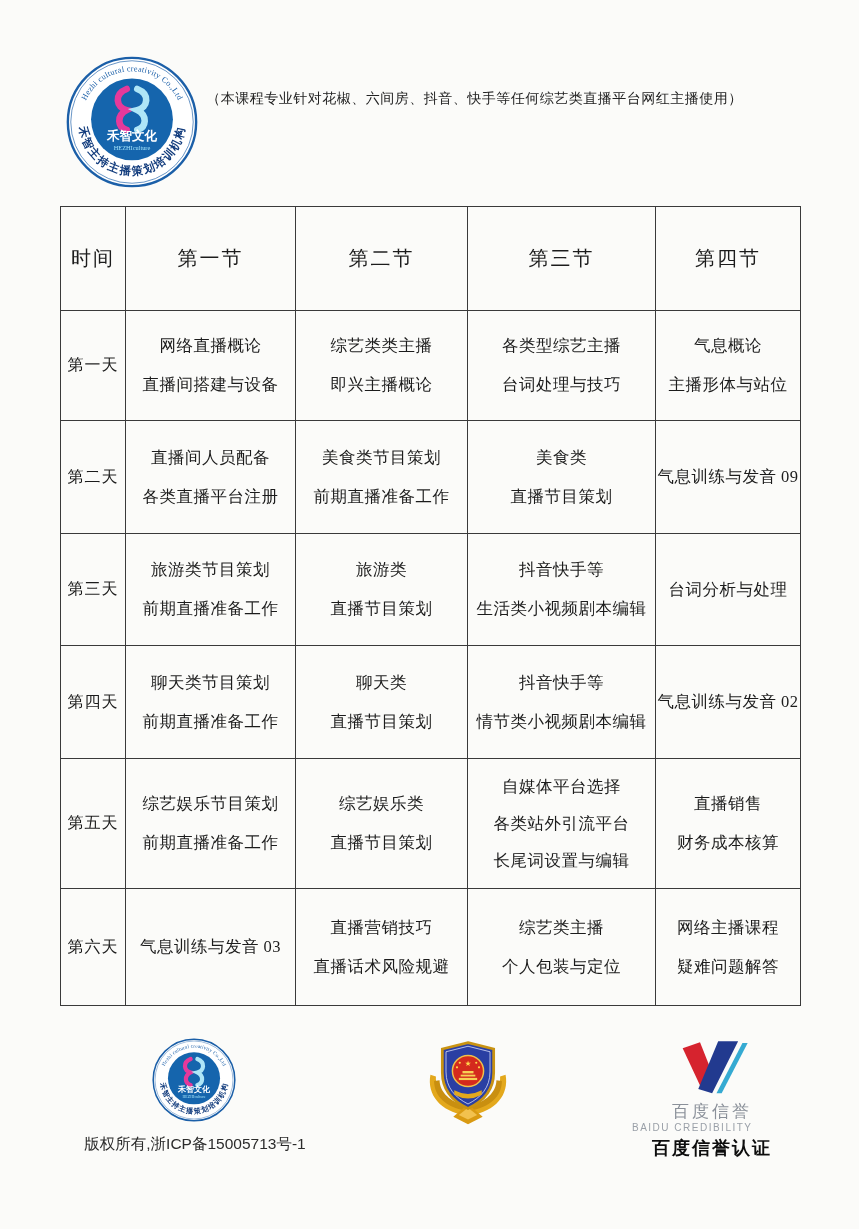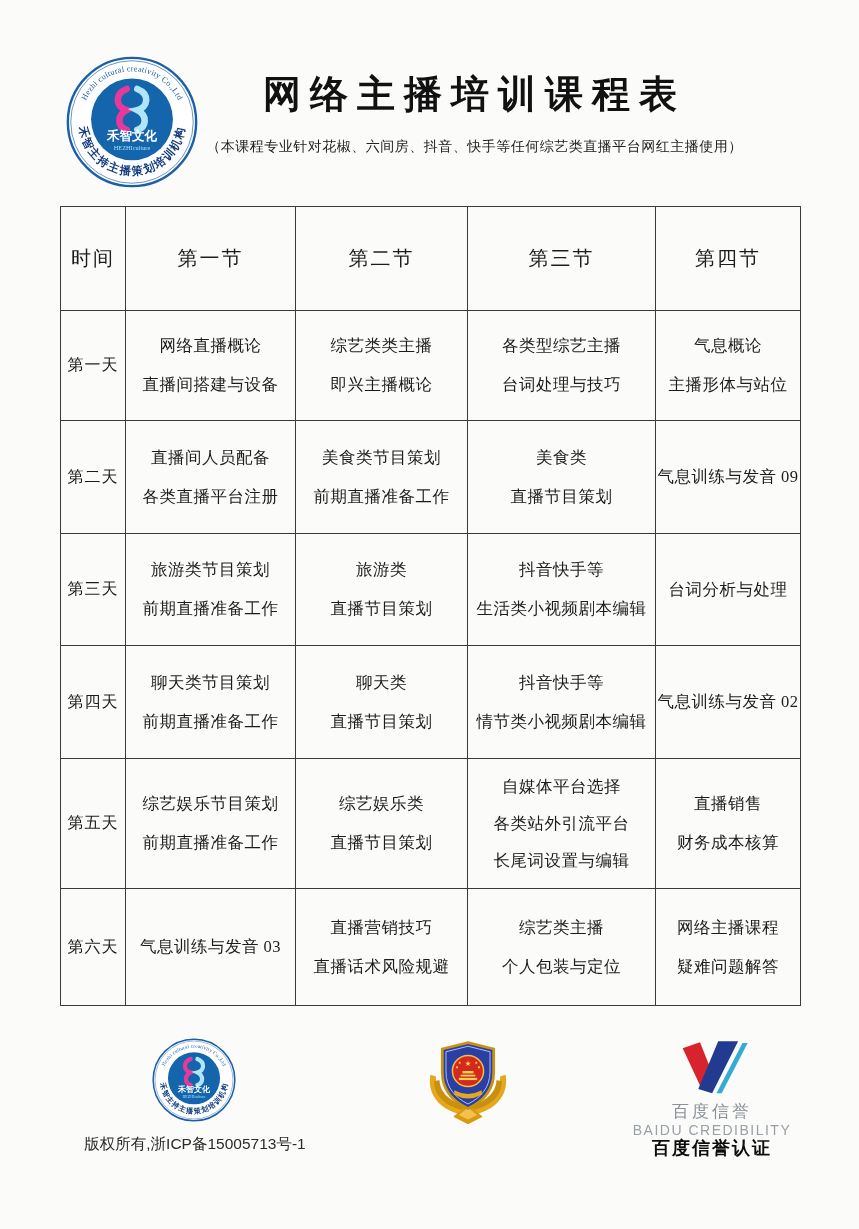--- a/index.html
+++ b/index.html
@@ -47,22 +47,22 @@
   .footer-police-text{
     position:absolute; left:331px; width:280px; top:1132px; text-align:center;
     font-family:"Liberation Sans","DejaVu Sans",sans-serif; font-size:17.5px; font-weight:bold; color:#0d0d0d;
   }
   .baidu-logo{position:absolute; left:674px; top:1040px;}
   .baidu-cn{
     position:absolute; left:632px; width:160px; top:1100px; text-align:center;
     font-family:"Liberation Sans","DejaVu Sans",sans-serif; font-size:17px; letter-spacing:3px; color:#8a9099;
   }
   .baidu-en{
-    position:absolute; left:632px; width:160px; top:1122px; text-align:center;
-    font-family:"Liberation Sans","DejaVu Sans",sans-serif; font-size:14px; letter-spacing:1.5px; color:#9aa0a8;
+    position:absolute; left:632px; width:160px; top:1122px; 
+    font-family:"Liberation Sans","DejaVu Sans",sans-serif; font-size:10px; letter-spacing:1.5px; color:#9aa0a8;
   }
   .baidu-cert{
     position:absolute; left:632px; width:160px; top:1136px; text-align:center;
     font-family:"Liberation Sans","DejaVu Sans",sans-serif; font-size:18px; font-weight:bold; letter-spacing:2px; color:#0d0d0d;
   }
 </style>
 </head>
 <body>
 
 <div class="page">
@@ -79,21 +79,20 @@
     <path id="hz1-bot" d="M 10,50 A 40,40 0 0 0 90,50" fill="none"></path>
     <text font-size="6.2" fill="#1b5fa8" letter-spacing="0.2">
       <textPath href="#hz1-top" startOffset="50%" text-anchor="middle">Hezhi cultural creativity Co.,Ltd</textPath>
     </text>
     <text font-size="8.6" font-weight="bold" fill="#123c7d" letter-spacing="1.2">
       <textPath href="#hz1-bot" startOffset="50%" text-anchor="middle">禾智主持主播策划培训机构</textPath>
     </text>
   </svg>
 
   <div class="header-text">
-    <div class="main-title">网络主播培训课程表</div>
     <div class="sub-title">（本课程专业针对花椒、六间房、抖音、快手等任何综艺类直播平台网红主播使用）</div>
   </div>
 
   <table class="course">
     <colgroup>
       <col class="col-time">
         <col class="col-1">
         <col class="col-2">
         <col class="col-3">
         <col class="col-4">

